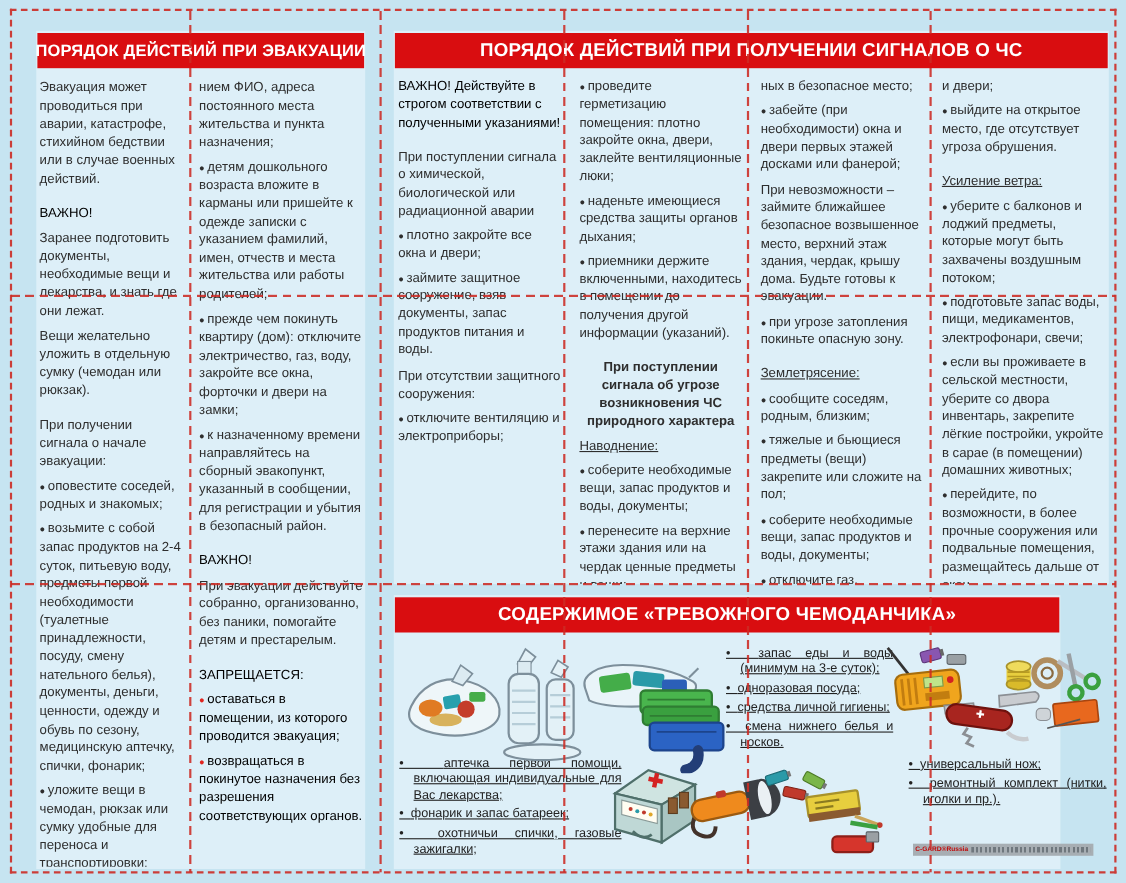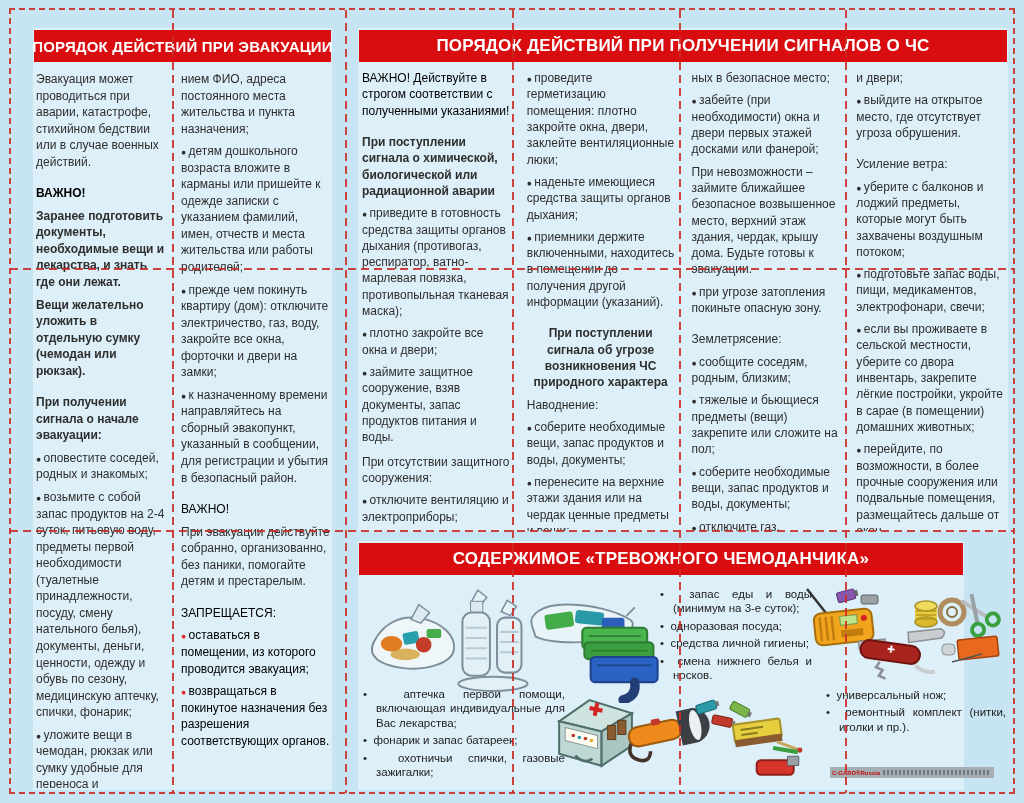--- a/index.html
+++ b/index.html
@@ -40,32 +40,32 @@
     display:grid;grid-template-columns:130px 150px;column-gap:15px;
     padding:9px 1px 0 3px;font-size:12px;line-height:1.38;height:717px;
   }
   .four-col{
     display:grid;grid-template-columns:repeat(4,1fr);column-gap:17px;
     padding:8px 4px 0 4px;font-size:12px;line-height:1.36;height:461px;
   }
 
   
   .blk{margin:0 0 6px 0;}
-  .bd{font-weight:bold;}
+  .bd{font-weight:normal;}
   .rd{color:#000000;}
-  .un{}
+  .un{text-decoration:underline;}
   .ct{text-align:center;font-weight:bold;}
   .g{margin-top:15px;}
   .g2{margin-top:8px;}
   .b::before{content:"\25CF\00a0";font-size:8.5px;}
   .blk.b.rd::before{color:#e1251f;}
 
   
   .mini-list{position:absolute;font-size:11.5px;line-height:1.25;color:#222;}
-  .mb{margin:0 0 3px 0;padding-left:13px;text-indent:-13px;text-align:justify;}
+  .mb{margin:0 0 3px 0;padding-left:13px;text-indent:-13px;text-align:justify;text-decoration:underline;}
   .mb::before{content:"\2022\00a0\00a0";}
   .list-top{left:302px;top:46px;width:152px;}
   .list-left{left:5px;top:146px;width:202px;}
   .list-right{left:468px;top:147px;width:180px;}
 
   .watermark{
     position:absolute;left:472px;top:226px;width:164px;height:11px;
     background:#a7aeb3;display:flex;align-items:center;overflow:hidden;
   }
   .watermark span{font-size:6px;font-weight:bold;color:#c00a0a;padding-left:2px;white-space:nowrap;}
@@ -108,21 +108,20 @@
         </div>
     </div>
   </div>
 
   <div class="panel right-panel">
     <div class="bar">ПОРЯДОК ДЕЙСТВИЙ ПРИ ПОЛУЧЕНИИ СИГНАЛОВ О ЧС</div>
     <div class="panel-body four-col">
       <div class="col">
           <p class="blk rd">ВАЖНО! Действуйте в строгом соответствии с полученными указаниями!</p>
           <p class="blk bd g">При поступлении сигнала о химической, биологической или радиационной аварии</p>
-          <p class="blk b">приведите в готовность средства защиты органов дыхания (противогаз, респиратор, ватно-марлевая повязка, противопыльная тканевая маска);</p>
           <p class="blk b">плотно закройте все окна и двери;</p>
           <p class="blk b">займите защитное сооружение, взяв документы, запас продуктов питания и воды.</p>
           <p class="blk p g2">При отсутствии защитного сооружения:</p>
           <p class="blk b">отключите вентиляцию и электроприборы;</p>
         </div>
       <div class="col">
           <p class="blk b">проведите герметизацию помещения: плотно закройте окна, двери, заклейте вентиляционные люки;</p>
           <p class="blk b">наденьте имеющиеся средства защиты органов дыхания;</p>
           <p class="blk b">приемники держите включенными, находитесь в помещении до получения другой информации (указаний).</p>
           <p class="blk ct g">При поступлении сигнала об угрозе возникновения ЧС природного характера</p>

